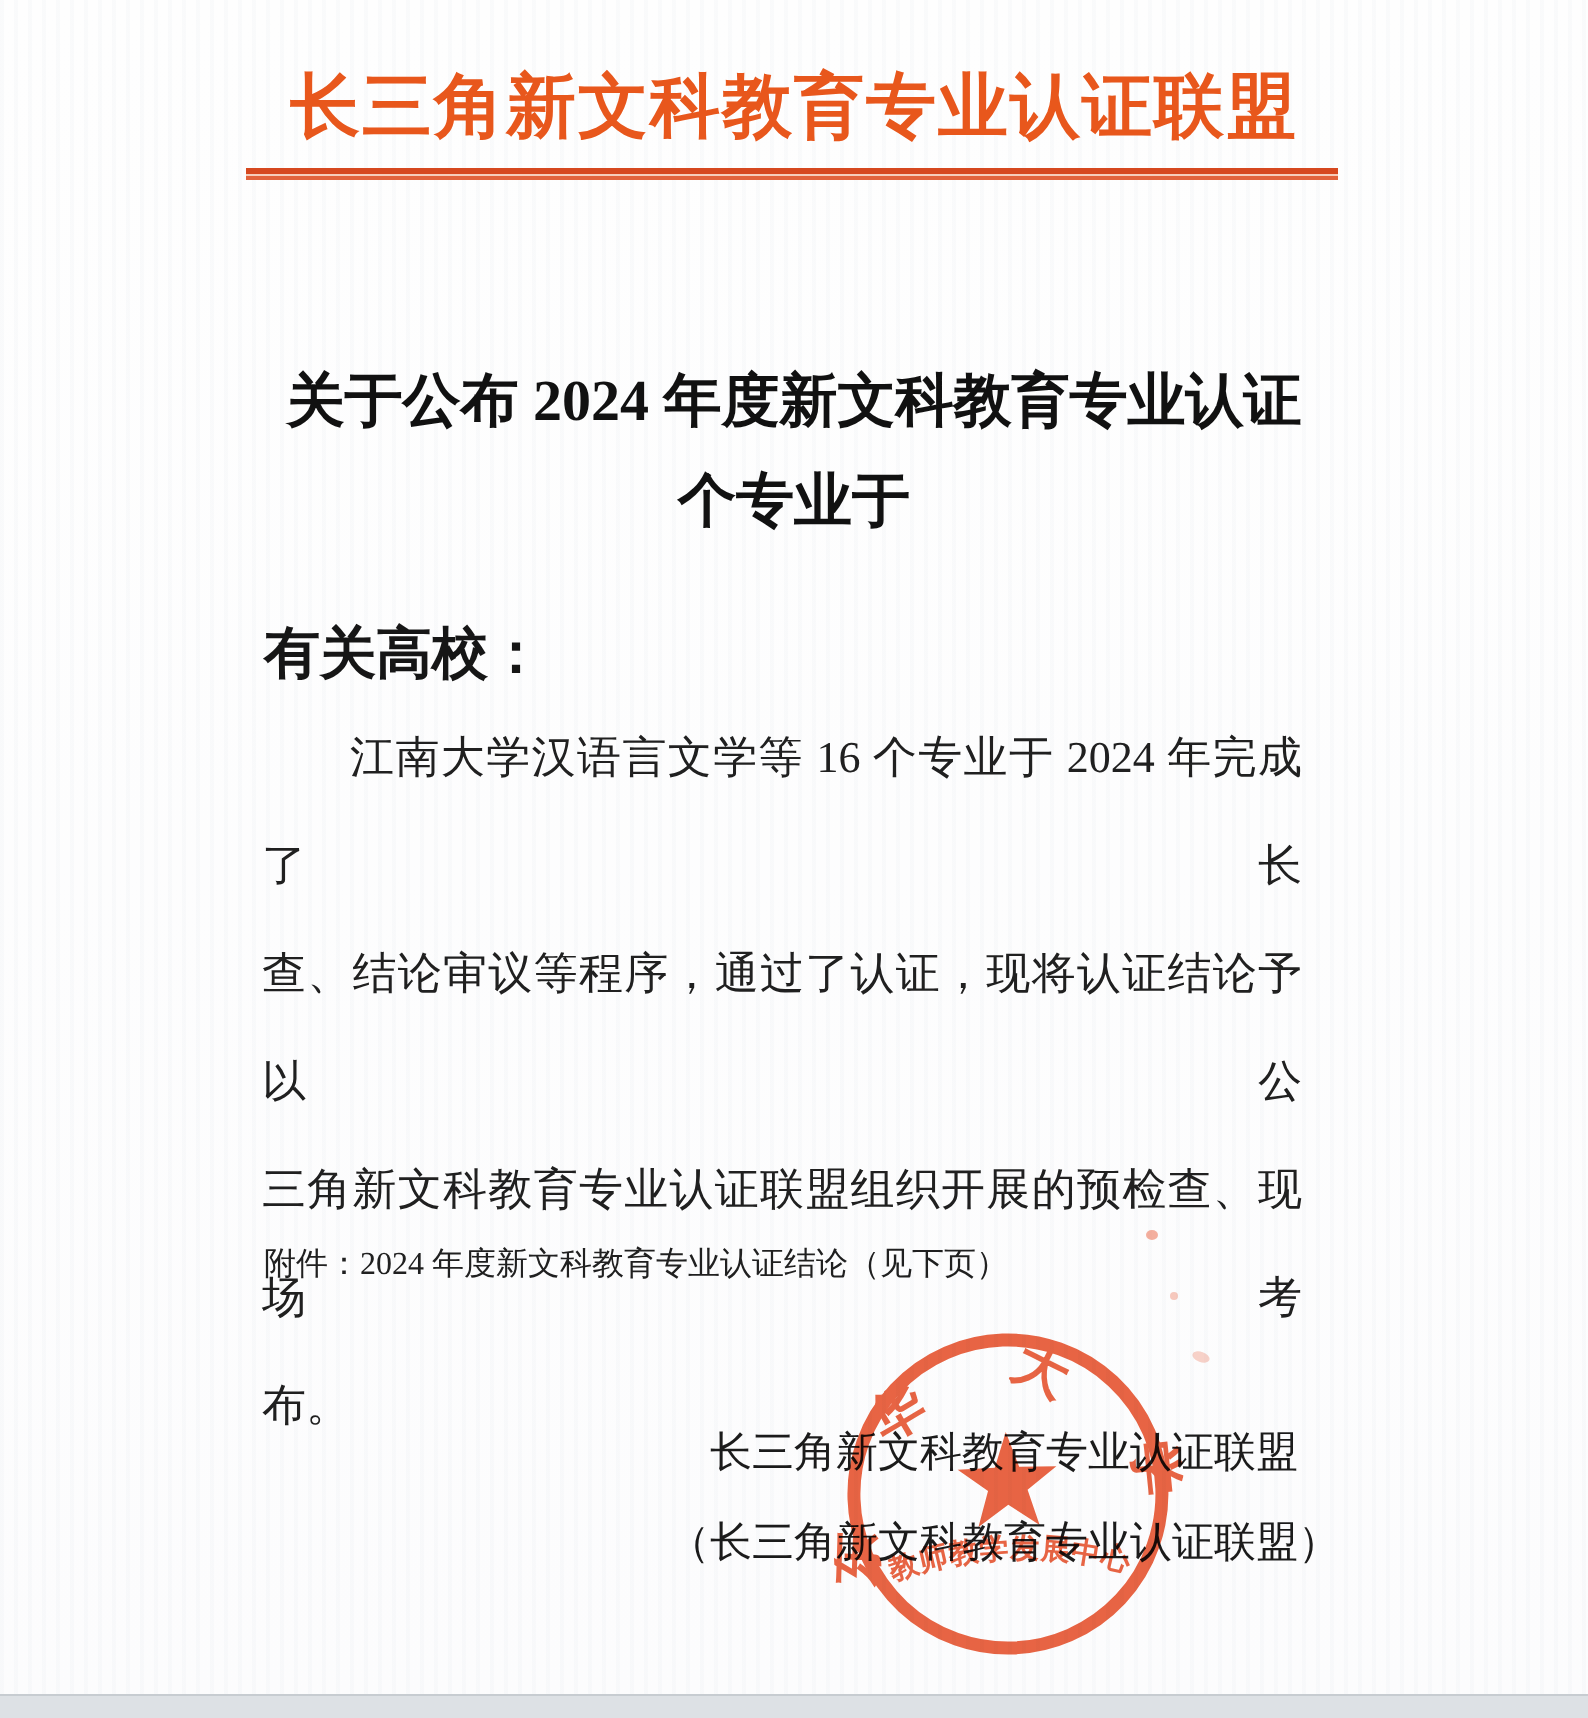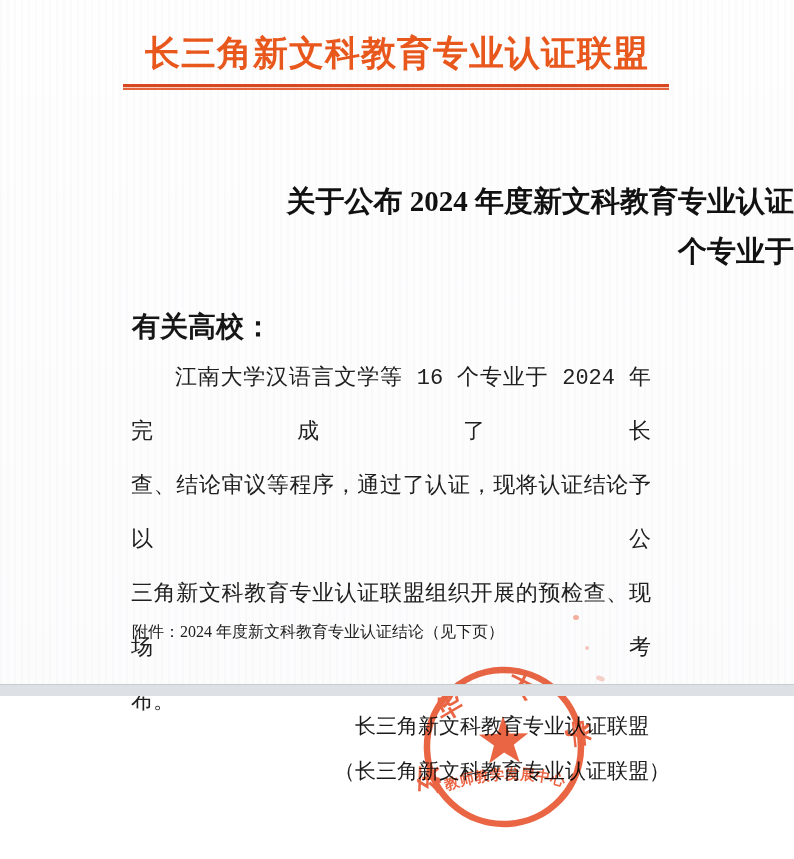--- a/index.html
+++ b/index.html
@@ -4,21 +4,21 @@
 <style>
   html, body { margin: 0; padding: 0; }
   body {
     width: 794px; height: 859px;
     background: #ffffff;
     font-family: "Liberation Serif", "DejaVu Serif", serif;
     overflow: hidden;
   }
   .page {
     position: relative;
-    width: 794px; height: 696px;
+    width: 794px; height: 859px;
     background:
       repeating-linear-gradient(90deg,
         rgba(210,218,226,0.10) 0px, rgba(210,218,226,0.10) 2px,
         rgba(255,255,255,0) 2px, rgba(255,255,255,0) 7px),
       linear-gradient(#fefefe, #fcfcfd);
     color: #1d1d1d;
   }
 
   
   .letterhead {
@@ -35,42 +35,41 @@
     background: linear-gradient(
       #d6481f 0px, #d6481f 3px,
       #f6cdbb 3px, #f6cdbb 4px,
       #e2633c 4px, #e2633c 6px,
       transparent 6px);
   }
 
   
   .doc-title {
     position: absolute; top: 176px; left: 0; width: 100%;
-    text-align: right;
+    text-align: center;
     font-family: "Liberation Serif", "DejaVu Serif", serif;
     font-weight: bold;
     font-size: 29px;
     line-height: 50px;
     color: #111;
   }
 
   
   .salutation {
     position: absolute; top: 308px; left: 132px;
     font-family: "Liberation Sans", "DejaVu Sans", sans-serif;
     font-weight: bold;
     font-size: 28px;
     color: #161616;
   }
   .paragraph {
     position: absolute; top: 352px; left: 131px; width: 520px;
     font-size: 22px;
     line-height: 54px;
     color: #202020;
-    font-family: Liberation Mono, monospace;
   }
   .bline { white-space: nowrap; }
   .bline.just {
     white-space: normal;
     text-align: justify;
     text-align-last: justify;
   }
   .bline.indent { text-indent: 2em; }
 
   .attachment {

